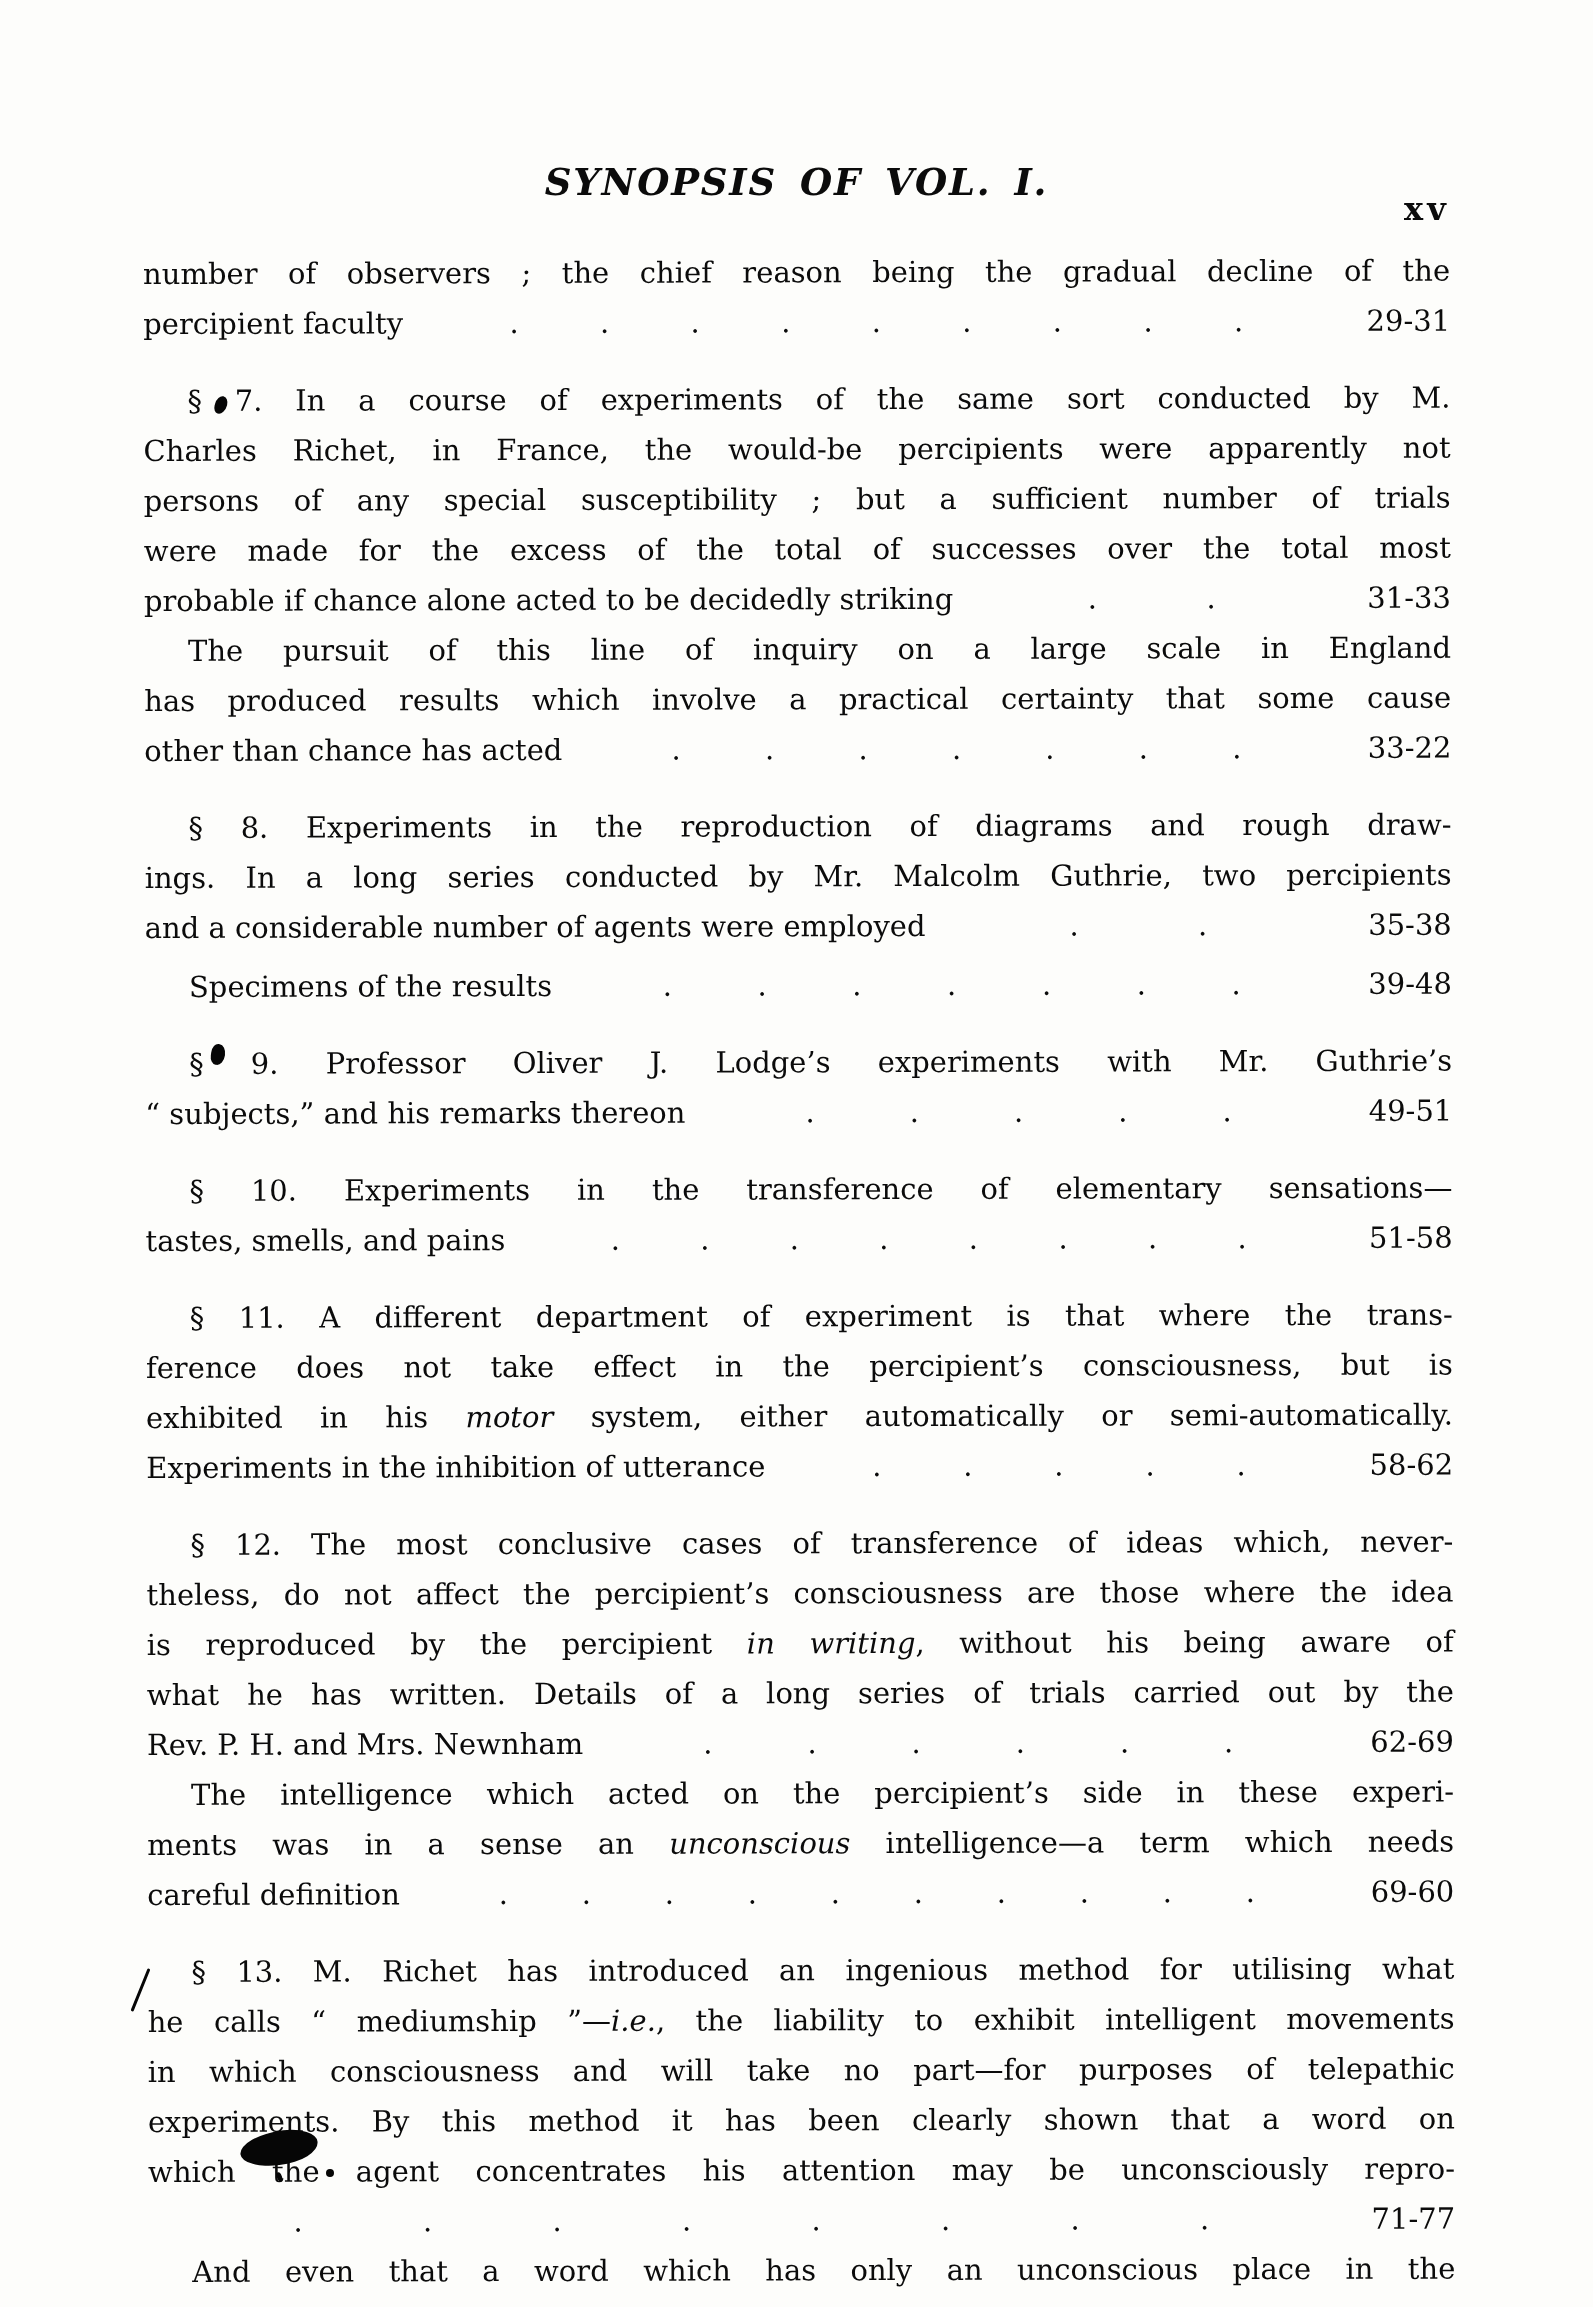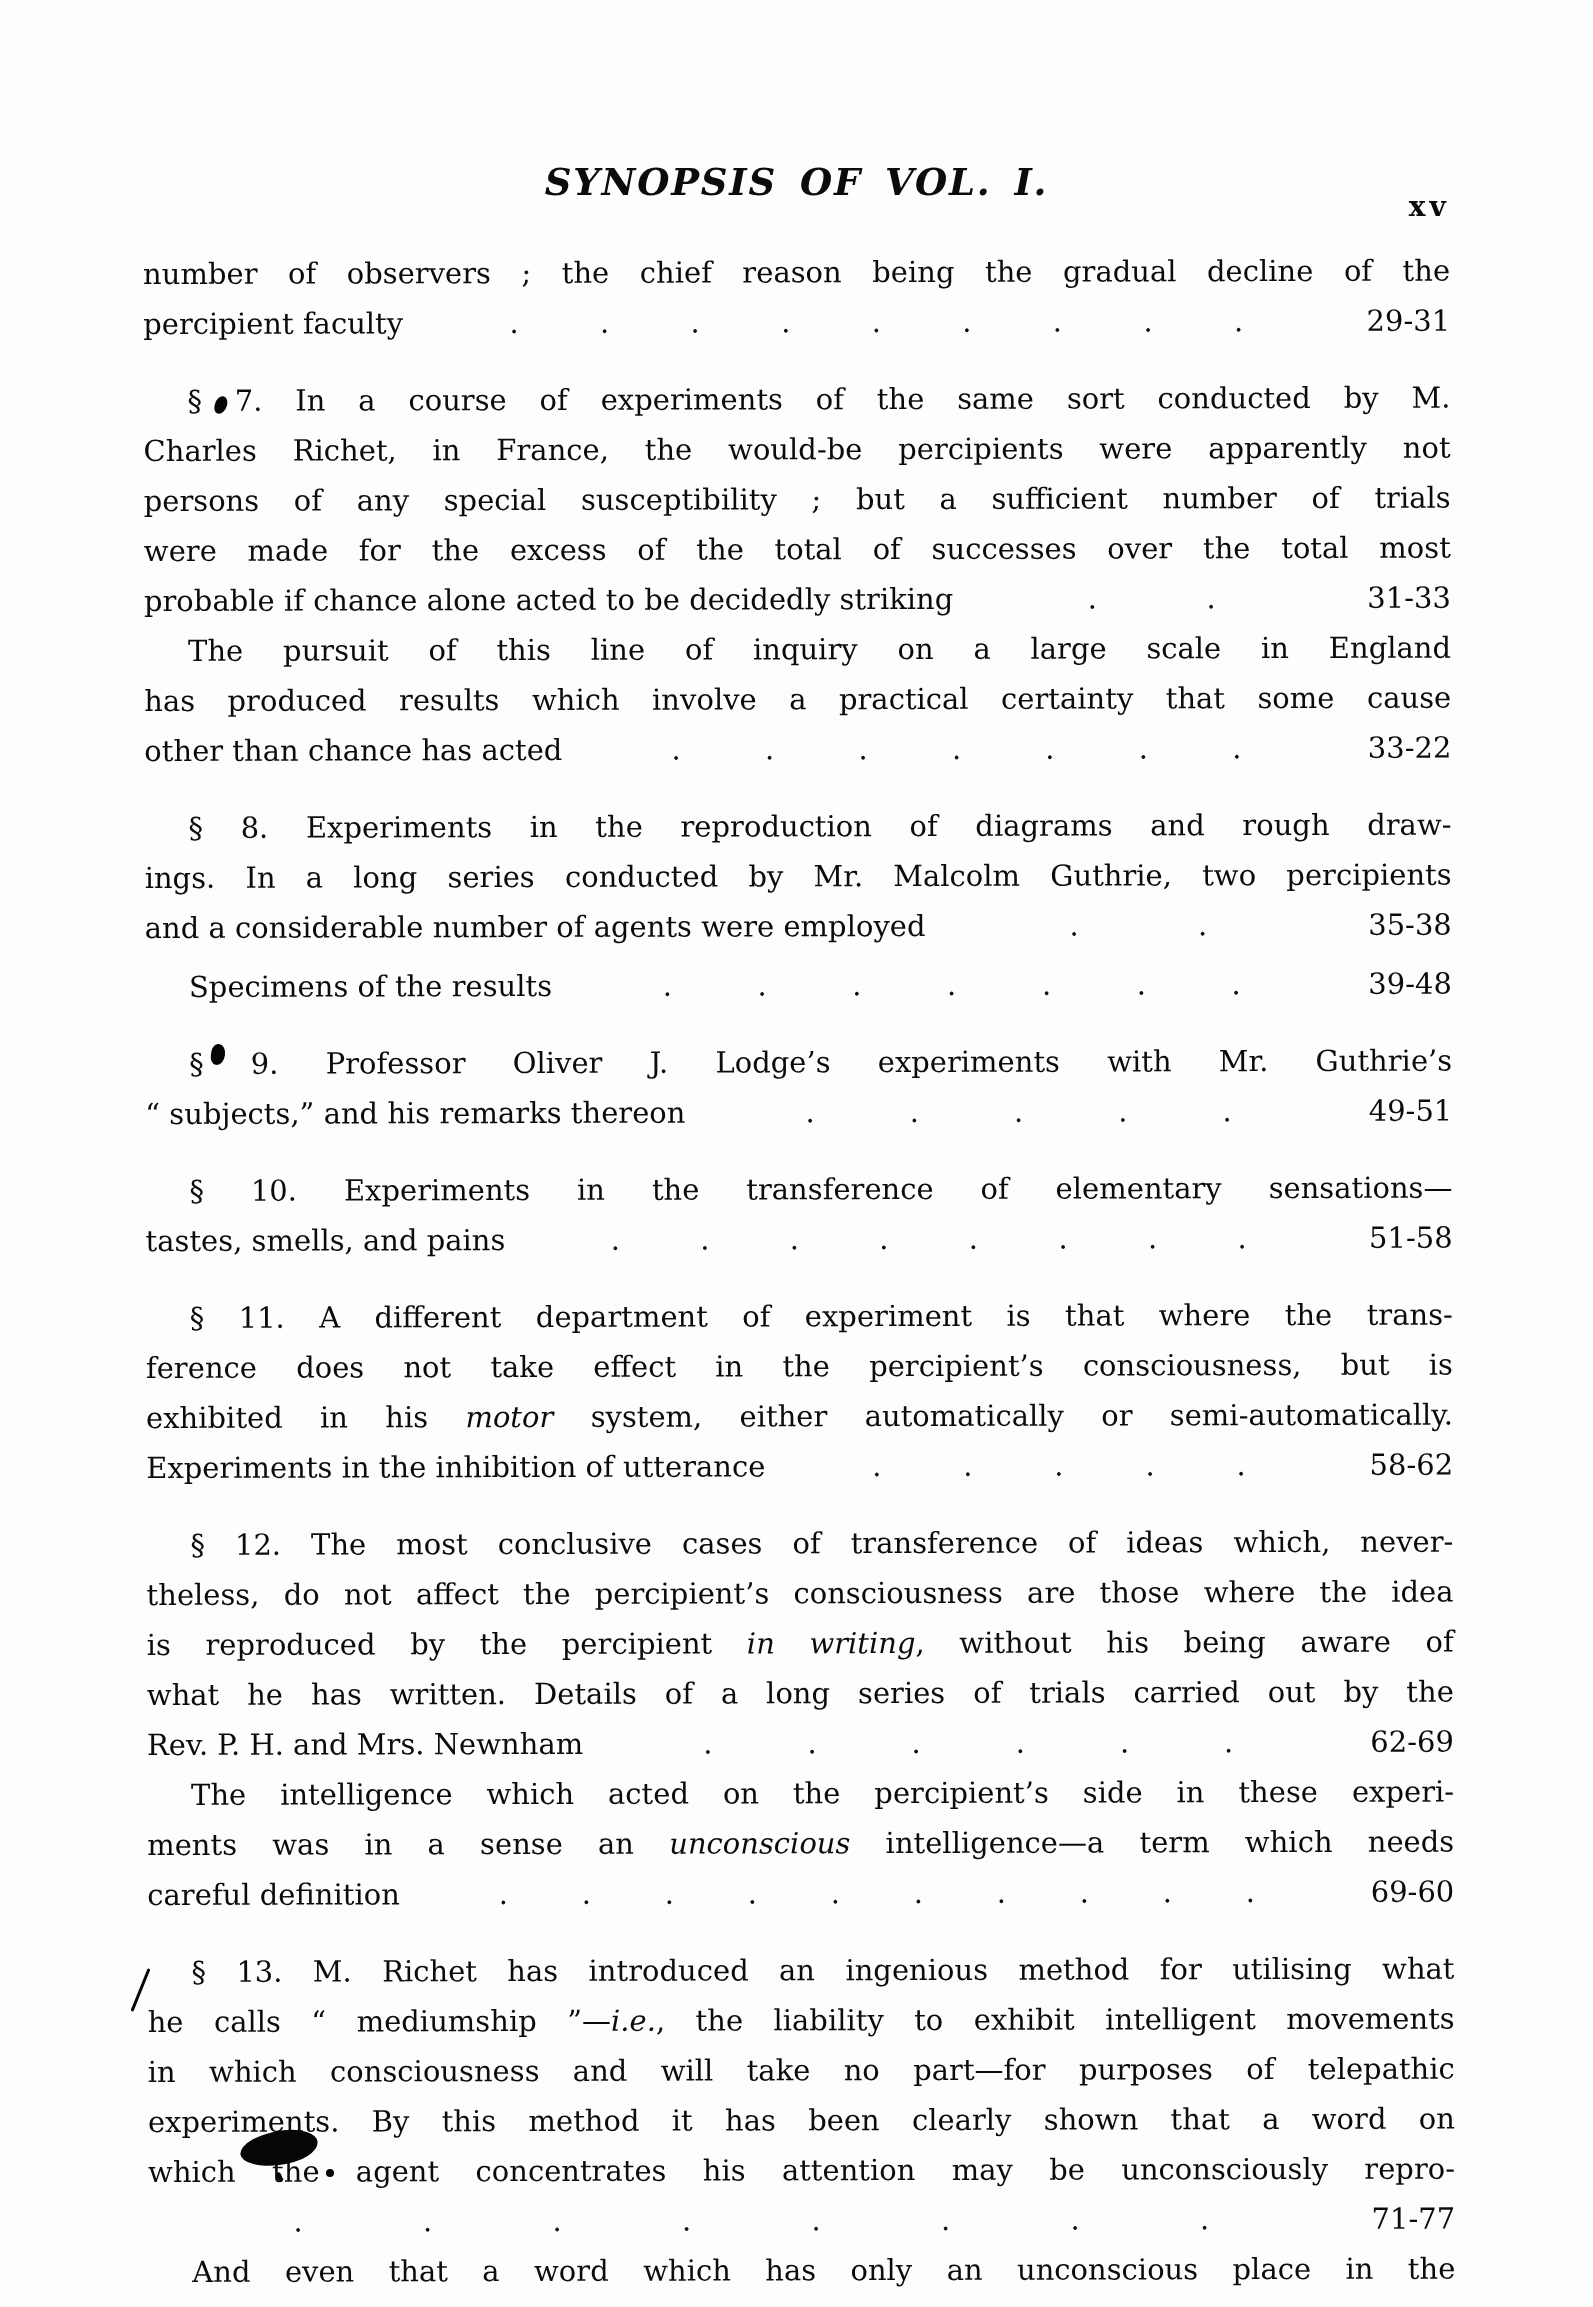--- a/index.html
+++ b/index.html
@@ -37,21 +37,21 @@
     font-weight: bold;
     font-size: 37px;
     letter-spacing: 1.8px;
     word-spacing: 8.3px;
     white-space: nowrap;
   }
   .folio {
     position: absolute;
     right: 0;
     top: 29.5px;
-    font-size: 28px;
+    font-size: 32px;
     font-weight: bold;
     letter-spacing: 4.2px;
   }
   
   .toc {
     position: absolute;
     top: 249px;
     left: 143px;
     width: 1307px;
     font-size: 29px;

